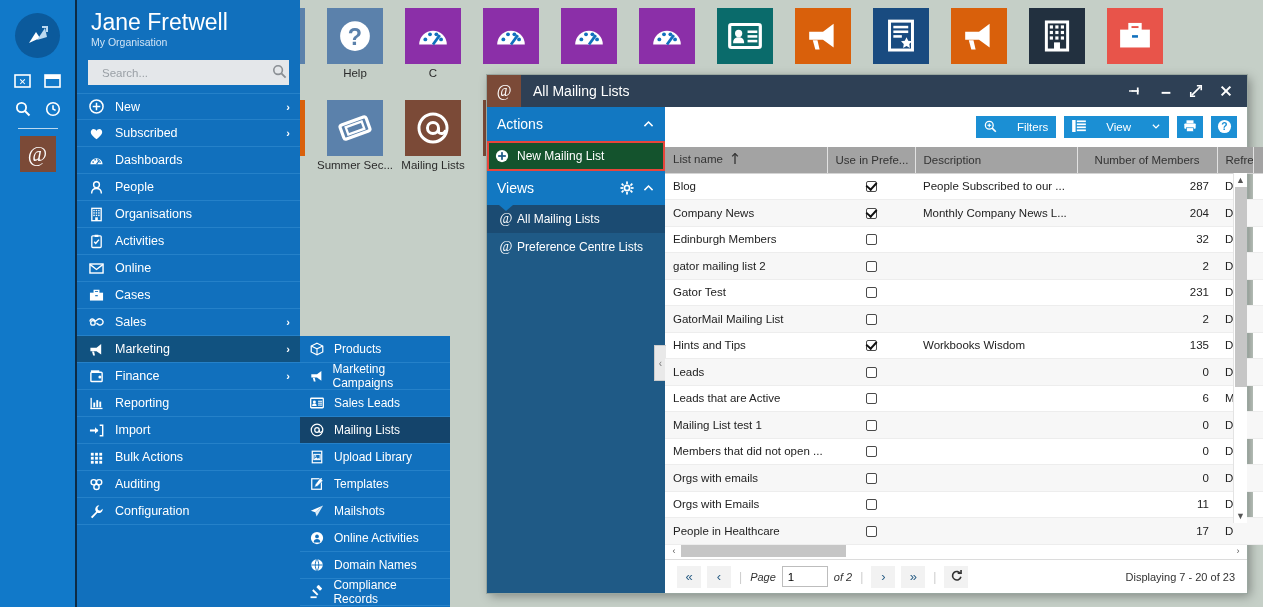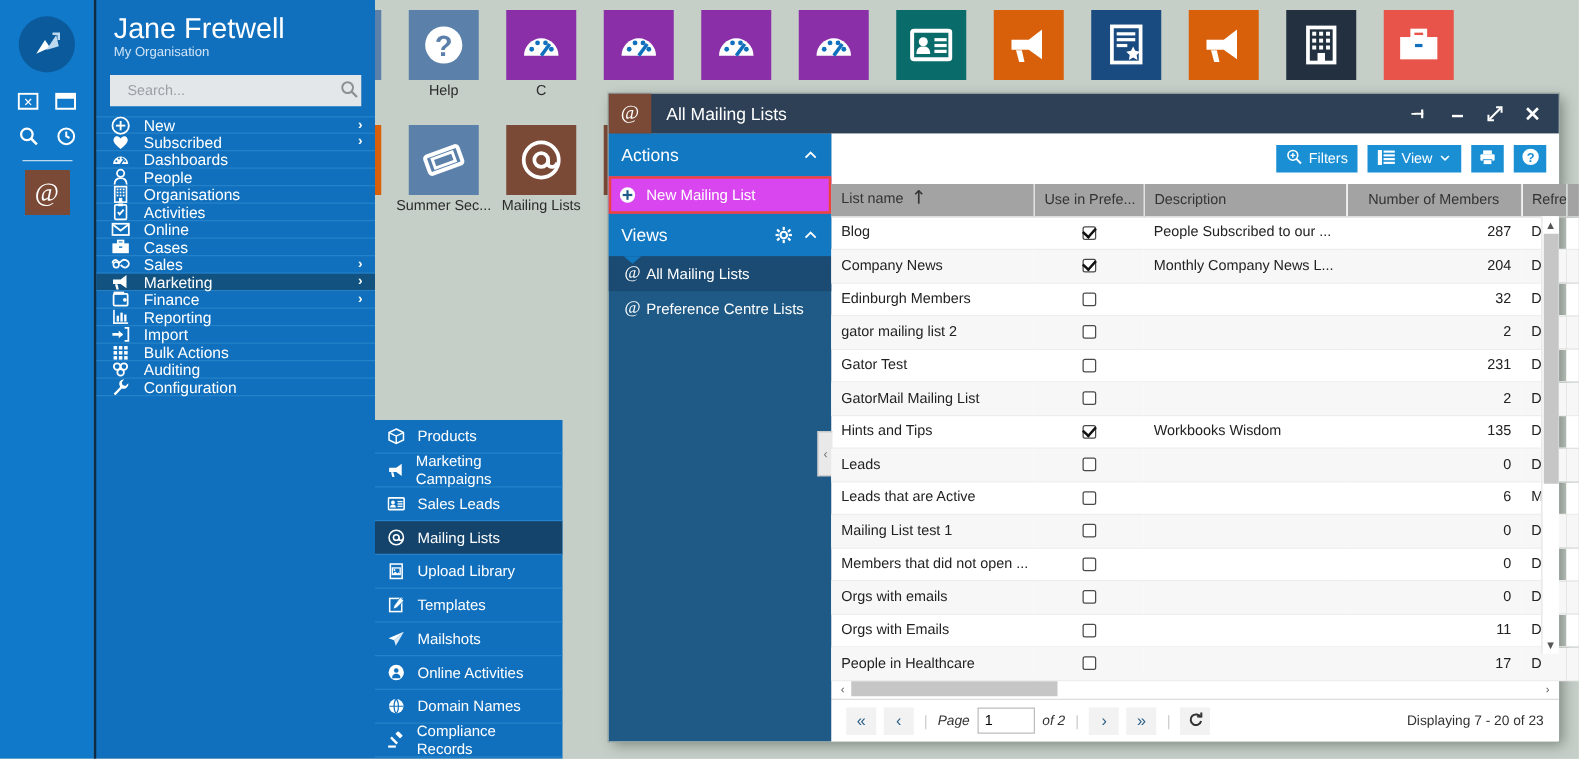--- a/index.html
+++ b/index.html
@@ -65,21 +65,21 @@
     margin:4px 11px 0; height:25px; background:#e4e7ea;
     display:flex; align-items:center; padding:0 6px 0 14px;gap:16px;
   }
   #sidebar .searchbox input {
     flex:1; border:0; background:transparent; outline:none;
     font-size:11.5px; color:#555; font-family:"Liberation Sans", sans-serif;
   }
   #sidebar .searchbox input::placeholder{ color:#9aa0a6; }
   #sidebar .navlist { margin-top:8px; }
   .navitem {
-    display:flex; height:14px; padding:0 10px 0 12px;
+    display:flex; align-items:center; height:27px; padding:0 10px 0 12px;
     border-bottom:1px solid #2581c9; color:#fff; font-size:12.5px;
     cursor:pointer;
   }
   .navitem:first-child { border-top:1px solid #2581c9; }
   .navitem.active { background:#115280; }
   .navitem .nicon { width:26px; display:flex; align-items:center; color:#fff; }
   .navitem .nlabel { flex:1; }
   .navitem .chev { font-size:11px; color:#fff; font-weight:bold; }
 
   
@@ -118,21 +118,21 @@
   #actionpane {
     width:178px; background:#1f5a86; position:relative; flex:0 0 178px;
   }
   .pane-head {
     height:34px; background:#1278c2; display:flex; align-items:center;
     padding:0 10px; color:#fff; font-size:14px;
   }
   .pane-head .ph-title { flex:1; }
   .pane-head .ph-ic { margin-left:8px; display:flex; align-items:center; }
   .action-row {
-    height:30px; background:#d946ef; display:flex; align-items:center;
+    height:30px; background:#14532d; display:flex; align-items:center;
     padding:0 8px; color:#fff; font-size:12px; cursor:pointer;
   }
   .action-row.highlighted { outline:2px solid #e8453c; outline-offset:-2px; }
   .action-row .aic { width:22px; display:flex; align-items:center; }
   .views-list { position:relative; }
   .views-list:before {
     content:""; position:absolute; left:12px; top:0; width:0;height:0;
     border-left:7px solid transparent; border-right:7px solid transparent;
     border-top:6px solid #1278c2;
   }
@@ -153,21 +153,21 @@
   }
 
   
   #content { flex:1; display:flex; flex-direction:column; background:#fff; min-width:0; }
   #toolbar {
     height:40px; display:flex; align-items:center; justify-content:flex-end;
     gap:8px; padding:0 10px; background:#fff;
   }
   .tbtn {
     height:22px; background:#1b8fd4; color:#fff; border:0;
-    display:flex; align-items:center; gap:5px; padding:0 8px;
+    display:flex; align-items:center; gap:20px; padding:0 8px;
     font-size:11.5px; cursor:pointer; font-family:"Liberation Sans", sans-serif;
   }
   .tbtn.sq { padding:0; width:26px; justify-content:center; }
 
   
   #gridwrap { flex:1; display:flex; flex-direction:column; min-height:0; position:relative; }
   table.grid { width:100%; border-collapse:collapse; table-layout:fixed; }
   table.grid th {
     height:26px; background:#a3a3a3; border-bottom:1px solid #d4d4d4;
     border-right:1px solid #e2e2e2;

